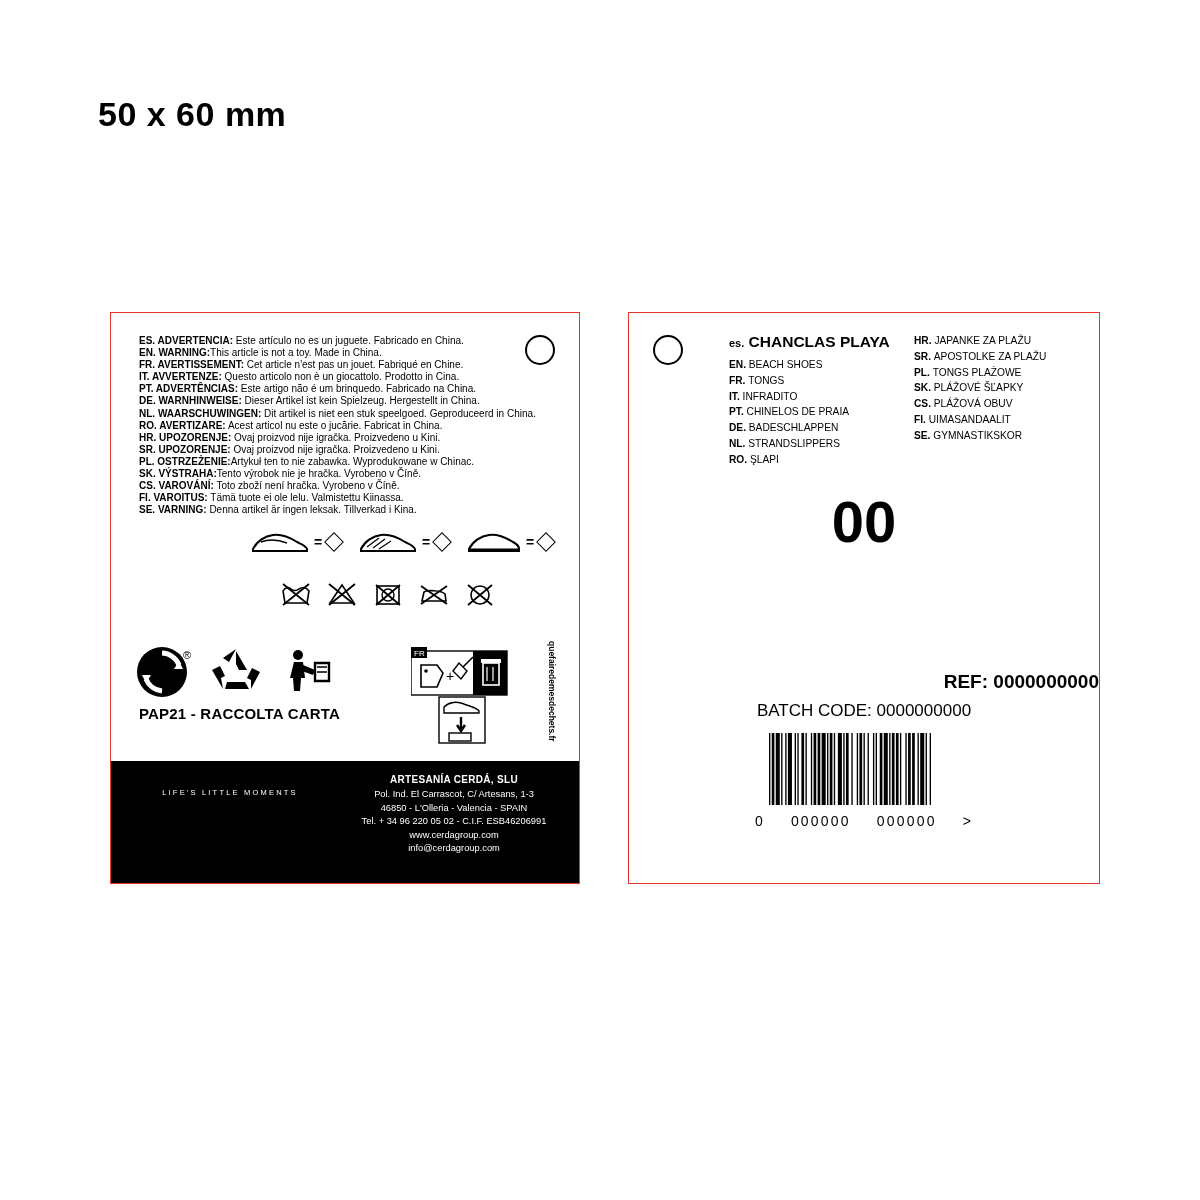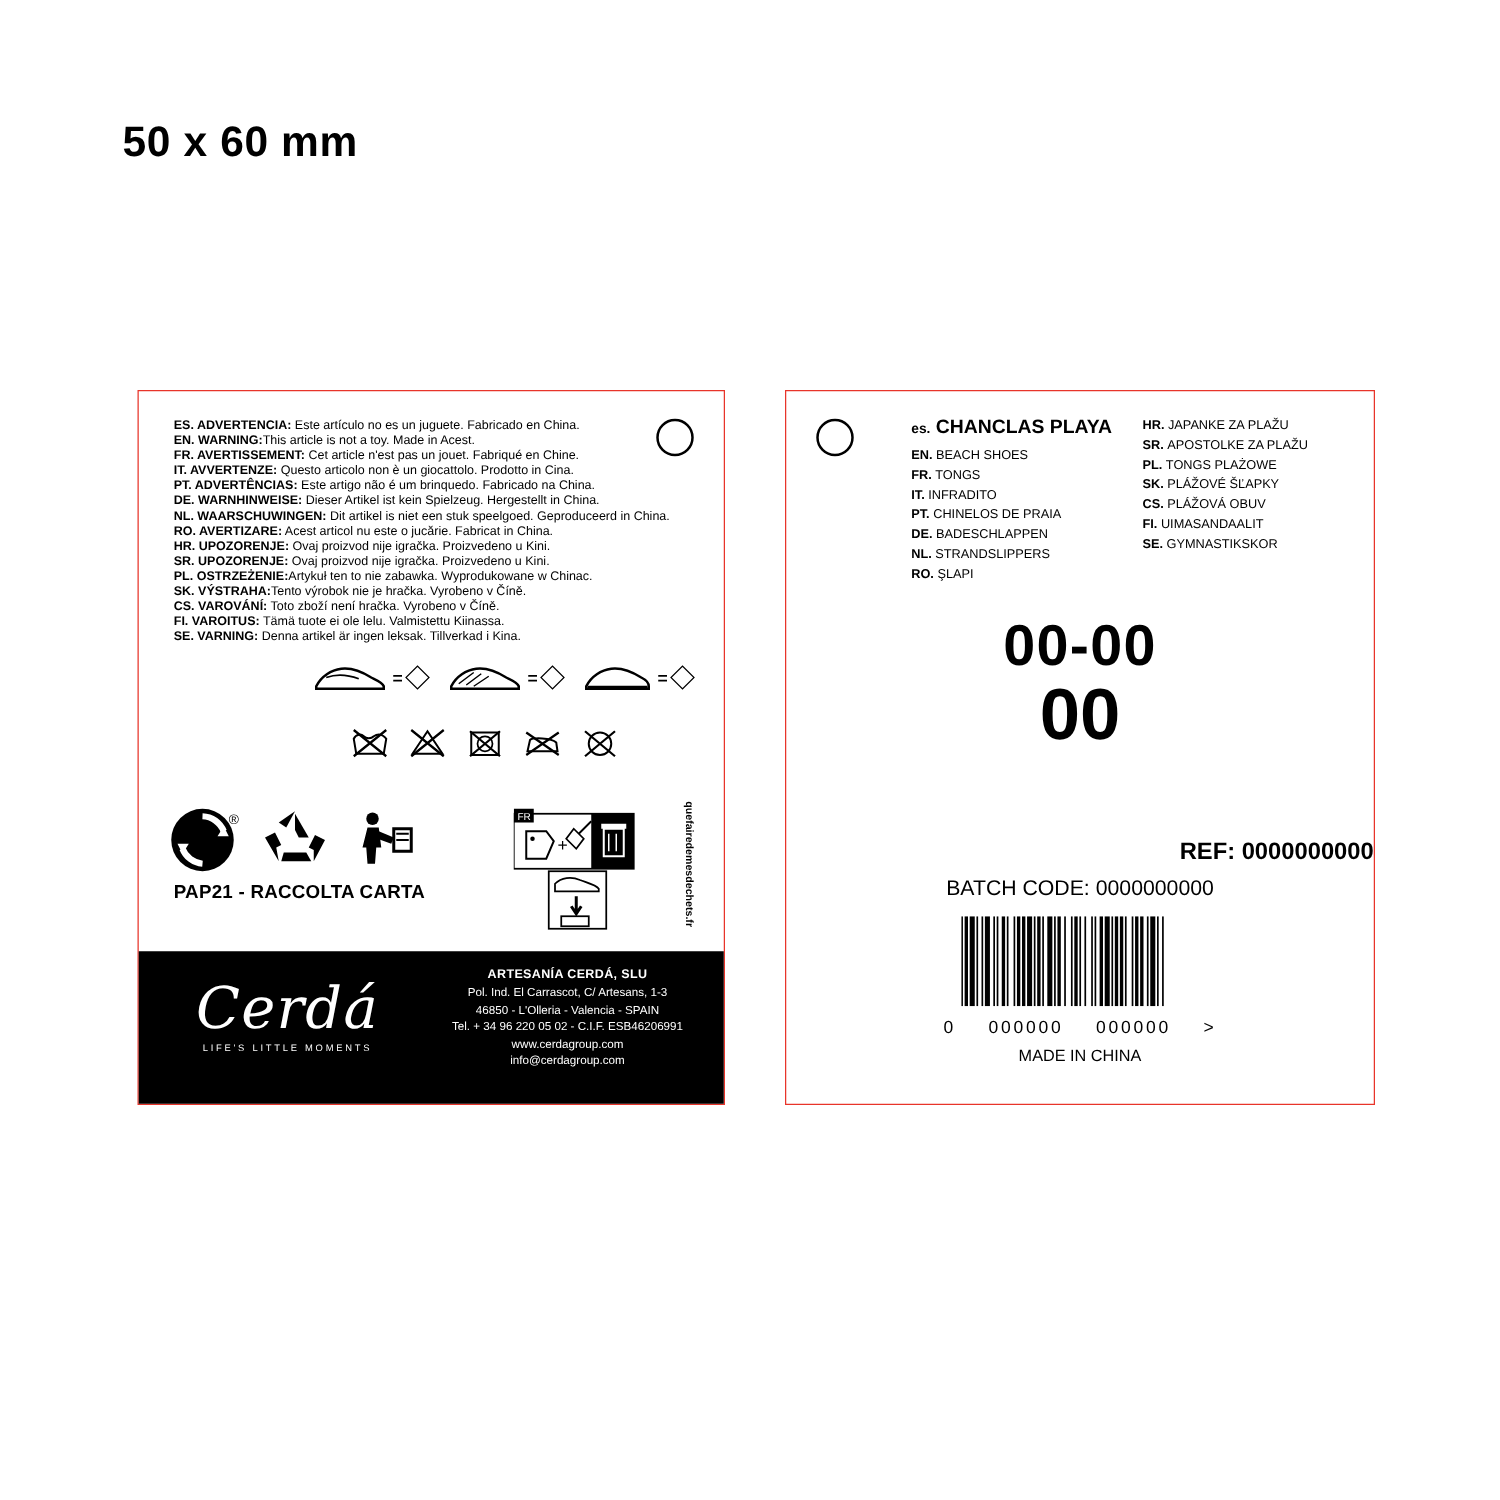--- a/index.html
+++ b/index.html
@@ -132,21 +132,21 @@
 <body>
 
 <div class="size-title">50 x 60 mm</div>
 
 <div class="label" id="label-left">
 
   <div class="punch-hole" id="hole-left"></div>
 
   <div class="warn-block" id="warn-block">
       <div class="warn-line"><b>ES. ADVERTENCIA:</b><span> Este artículo no es un juguete. Fabricado en China.</span></div>
-      <div class="warn-line"><b>EN. WARNING:</b><span>This article is not a toy. Made in Acest.</span></div>
+      <div class="warn-line"><b>EN. WARNING:</b><span>This article is not a toy. Made in China.</span></div>
       <div class="warn-line"><b>FR. AVERTISSEMENT:</b><span> Cet article n'est pas un jouet.  Fabriqué en Chine.</span></div>
       <div class="warn-line"><b>IT. AVVERTENZE:</b><span> Questo articolo non è un giocattolo.  Prodotto in Cina.</span></div>
       <div class="warn-line"><b>PT. ADVERTÊNCIAS:</b><span> Este artigo não é um brinquedo. Fabricado na China.</span></div>
       <div class="warn-line"><b>DE. WARNHINWEISE:</b><span> Dieser Artikel ist kein Spielzeug. Hergestellt in China.</span></div>
       <div class="warn-line"><b>NL. WAARSCHUWINGEN:</b><span> Dit artikel is niet een stuk speelgoed. Geproduceerd in China.</span></div>
       <div class="warn-line"><b>RO. AVERTIZARE:</b><span> Acest articol nu este o jucărie. Fabricat in China.</span></div>
       <div class="warn-line"><b>HR. UPOZORENJE:</b><span> Ovaj proizvod nije igračka. Proizvedeno u Kini.</span></div>
       <div class="warn-line"><b>SR. UPOZORENJE:</b><span> Ovaj proizvod nije igračka. Proizvedeno u Kini.</span></div>
       <div class="warn-line"><b>PL. OSTRZEŻENIE:</b><span>Artykuł ten to nie zabawka. Wyprodukowane w Chinac.</span></div>
       <div class="warn-line"><b>SK. VÝSTRAHA:</b><span>Tento výrobok nie je hračka. Vyrobeno v Číně.</span></div>
@@ -271,21 +271,20 @@
       <rect x="28" y="56" width="46" height="46" fill="none" stroke="#000" stroke-width="1.4"></rect>
       <path d="M33 66 C38 61 46 60 53 63 C58 65 66 67 68 70 L68 72 L33 72 Z" fill="none" stroke="#000" stroke-width="1.4"></path>
       <path d="M50 76 L50 88 M46 84 L50 90 L54 84" stroke="#000" stroke-width="2.4" fill="none"></path>
       <rect x="38" y="92" width="22" height="8" fill="none" stroke="#000" stroke-width="1.4"></rect>
     </svg>
     <div class="quefaire" style="left:146px;top:0px;">quefairedemesdechets.fr</div>
   </div>
 
   <div class="footer">
     <div class="brand">
-      <div class="name">Cerdá</div>
       <div class="tagline">LIFE'S LITTLE MOMENTS</div>
     </div>
     <div class="company">
       <div class="cname">ARTESANÍA CERDÁ, SLU</div>
       <div>Pol. Ind. El Carrascot, C/ Artesans, 1-3</div>
       <div>46850 - L'Olleria - Valencia - SPAIN</div>
       <div>Tel. + 34 96 220 05 02 - C.I.F. ESB46206991</div>
       <div>www.cerdagroup.com</div>
       <div>info@cerdagroup.com</div>
     </div>
@@ -314,21 +313,20 @@
       <div class="row"><b>HR. </b><span>JAPANKE ZA PLAŽU</span></div>
       <div class="row"><b>SR. </b><span>APOSTOLKE ZA PLAŽU</span></div>
       <div class="row"><b>PL. </b><span>TONGS PLAŻOWE</span></div>
       <div class="row"><b>SK. </b><span>PLÁŽOVÉ ŠĽAPKY</span></div>
       <div class="row"><b>CS. </b><span>PLÁŽOVÁ OBUV</span></div>
       <div class="row"><b>FI. </b><span>UIMASANDAALIT</span></div>
       <div class="row"><b>SE. </b><span>GYMNASTIKSKOR</span></div>
     </div>
 
   <div class="sizes">
-    <div class="size-1">00-00</div>
     <div class="size-2">00</div>
   </div>
 
   <div class="ref">REF: 0000000000</div>
   <div class="batch">BATCH CODE: 0000000000</div>
 
   <div class="barcode">
     <svg id="barcode-svg" width="195" height="72" viewBox="0 0 195 72">
         <rect x="0.00" y="0" width="1.35" height="72" fill="#000"></rect>
         <rect x="2.70" y="0" width="2.70" height="72" fill="#000"></rect>
@@ -376,14 +374,13 @@
   <div class="barcode-digits">
     <span>0</span>
     <span class="bd-gap"></span>
     <span>000000</span>
     <span class="bd-gap"></span>
     <span>000000</span>
     <span class="bd-gap"></span>
     <span>&gt;</span>
   </div>
 
-  <div class="made">MADE IN CHINA</div>
 </div>
 
 </body></html>

